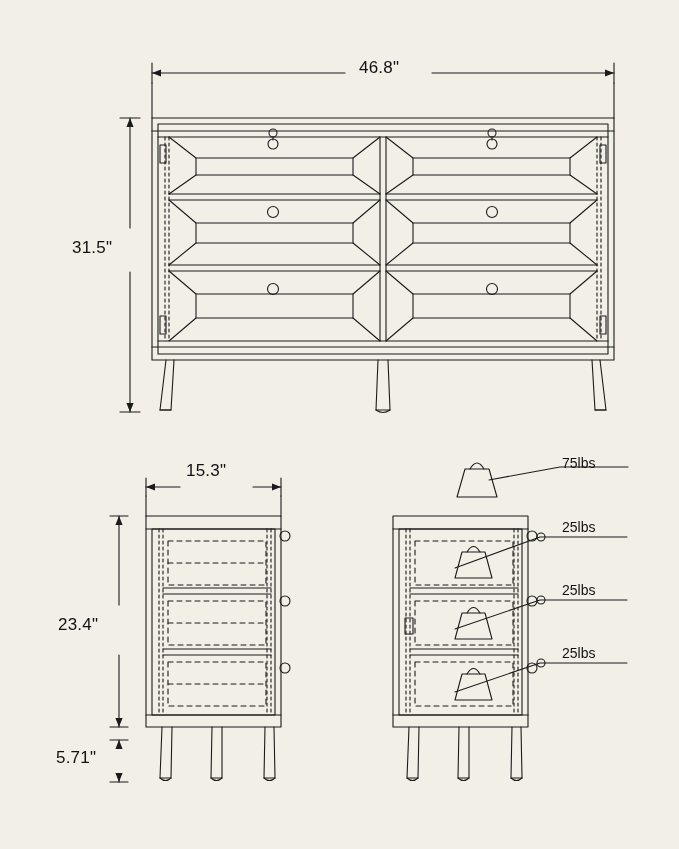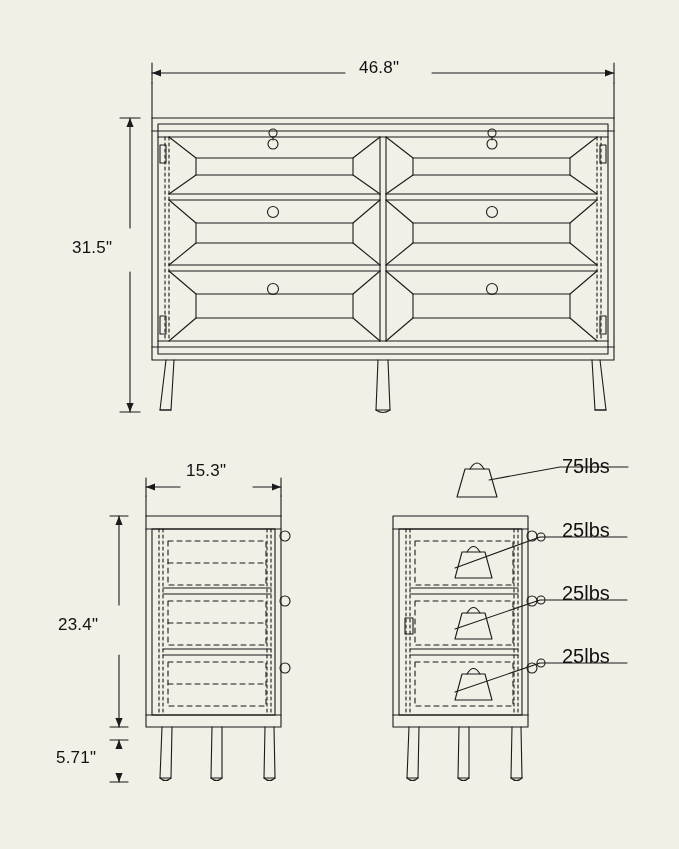--- a/index.html
+++ b/index.html
@@ -28,21 +28,21 @@
   }
   .dim-label {
     position: absolute;
     font-size: 17px;
     letter-spacing: 0.2px;
     color: #111;
     white-space: nowrap;
   }
   .load-label {
     position: absolute;
-    font-size: 20px;
+    font-size: 14px;
     color: #111;
     white-space: nowrap;
   }
 </style>
 </head>
 <body>
 
 <div id="diagram-root">
 
   <svg class="spec-svg" viewBox="0 0 679 849">

